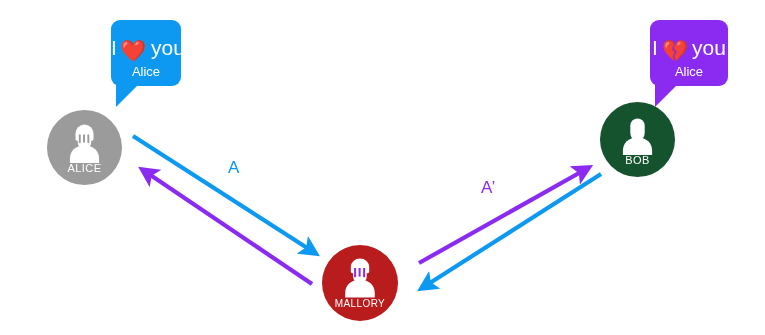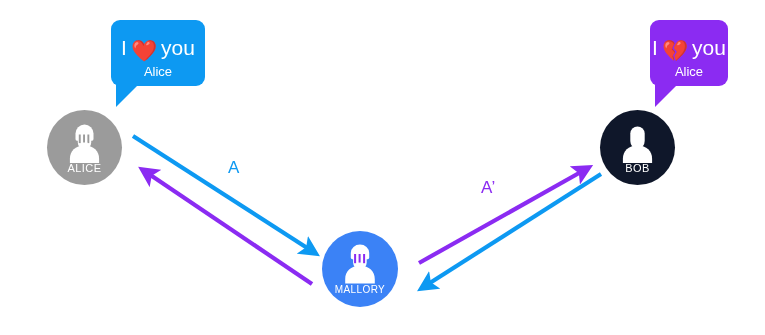--- a/index.html
+++ b/index.html
@@ -114,21 +114,21 @@
 
     <line x1="601" y1="174" x2="422" y2="288" stroke="#0d99f2" stroke-width="4.2" stroke-linecap="butt" marker-end="url(#head-blue)"></line>
 
     <line x1="419" y1="263" x2="588" y2="168" stroke="#8b2bf2" stroke-width="4.2" stroke-linecap="butt" marker-end="url(#head-purple)"></line>
   </svg>
 
   <div class="arrow-label" style="left:228px; top:158px; color:#0d99f2;">A</div>
 
   <div class="arrow-label" style="left:481px; top:178px; color:#8b2bf2;">A’</div>
 
-  <div class="bubble" style="left:111px; top:20px; width:94px; height:66px; background:#0d99f2;">
+  <div class="bubble" style="left:111px; top:20px; width:70px; height:66px; background:#0d99f2;">
     <div class="bubble-line1">
       <span>I</span><span class="bubble-heart">❤️</span><span>you</span>
     </div>
     <div class="bubble-line2">Alice</div>
     <div class="bubble-tail" style="left:5px; top:65px; border-left:0 solid transparent; border-right:22px solid transparent; border-top:22px solid #0d99f2;"></div>
   </div>
 
   <div class="bubble" style="left:650px; top:20px; width:78px; height:66px; background:#8b2bf2;">
     <div class="bubble-line1">
       <span>I</span><span class="bubble-heart">💔</span><span>you</span>
@@ -148,33 +148,33 @@
       <rect x="36.1" y="24.5" width="1.9" height="9.6" fill="#9b9b9b"></rect>
       <rect x="40.4" y="24.5" width="1.9" height="8.6" fill="#9b9b9b"></rect>
 
       <rect x="34.5" y="32.5" width="6" height="5" fill="#ffffff"></rect>
 
       <path d="M37.5,35.5 c-9.2,0 -14.6,5.6 -14.6,13.2 v4.2 h29.2 v-4.2 c0,-7.6 -5.4,-13.2 -14.6,-13.2 z" fill="#ffffff"></path>
     </svg>
     <div class="node-label" style="top:52px; font-size:11px; letter-spacing:0.4px;">ALICE</div>
   </div>
 
-  <div class="node" style="left:600px; top:110px; width:75px; height:75px; background:#0f172a;">
+  <div class="node" style="left:600px; top:102px; width:75px; height:75px; background:#14532d;">
     <svg class="node-avatar" viewBox="0 0 75 75">
 
       <path d="M30.3,23.6 a7.2,7.2 0 0 1 14.4,0 v7.4 a7.2,8 0 0 1 -14.4,0 z" fill="#ffffff"></path>
 
       <rect x="34.5" y="31.5" width="6" height="5" fill="#ffffff"></rect>
 
       <path d="M37.5,35.5 c-9.2,0 -14.6,5.6 -14.6,13.2 v4.2 h29.2 v-4.2 c0,-7.6 -5.4,-13.2 -14.6,-13.2 z" fill="#ffffff"></path>
     </svg>
     <div class="node-label" style="top:52px; font-size:11px; letter-spacing:0.4px;">BOB</div>
   </div>
 
-  <div class="node" style="left:322px; top:231px; width:76px; height:76px; background:#3b82f6;">
+  <div class="node" style="left:322px; top:245px; width:76px; height:76px; background:#b91c1c;">
     <svg class="node-avatar" viewBox="0 0 76 76">
 
       <path d="M28.8,22.0 a9.2,8.5 0 0 1 18.4,0 v4.6 q0,1.6 -1.5,1.6 h-15.4 q-1.5,0 -1.5,-1.6 z" fill="#ffffff"></path>
 
       <path d="M31.1,23.0 h13.6 v8.6 a6.8,7.2 0 0 1 -13.6,0 z" fill="#ffffff"></path>
 
       <rect x="32.1" y="23.0" width="2.0" height="9.2" fill="#8b2bf2"></rect>
       <rect x="36.6" y="23.0" width="2.0" height="10.2" fill="#8b2bf2"></rect>
       <rect x="41.1" y="23.0" width="2.0" height="9.2" fill="#8b2bf2"></rect>
 

